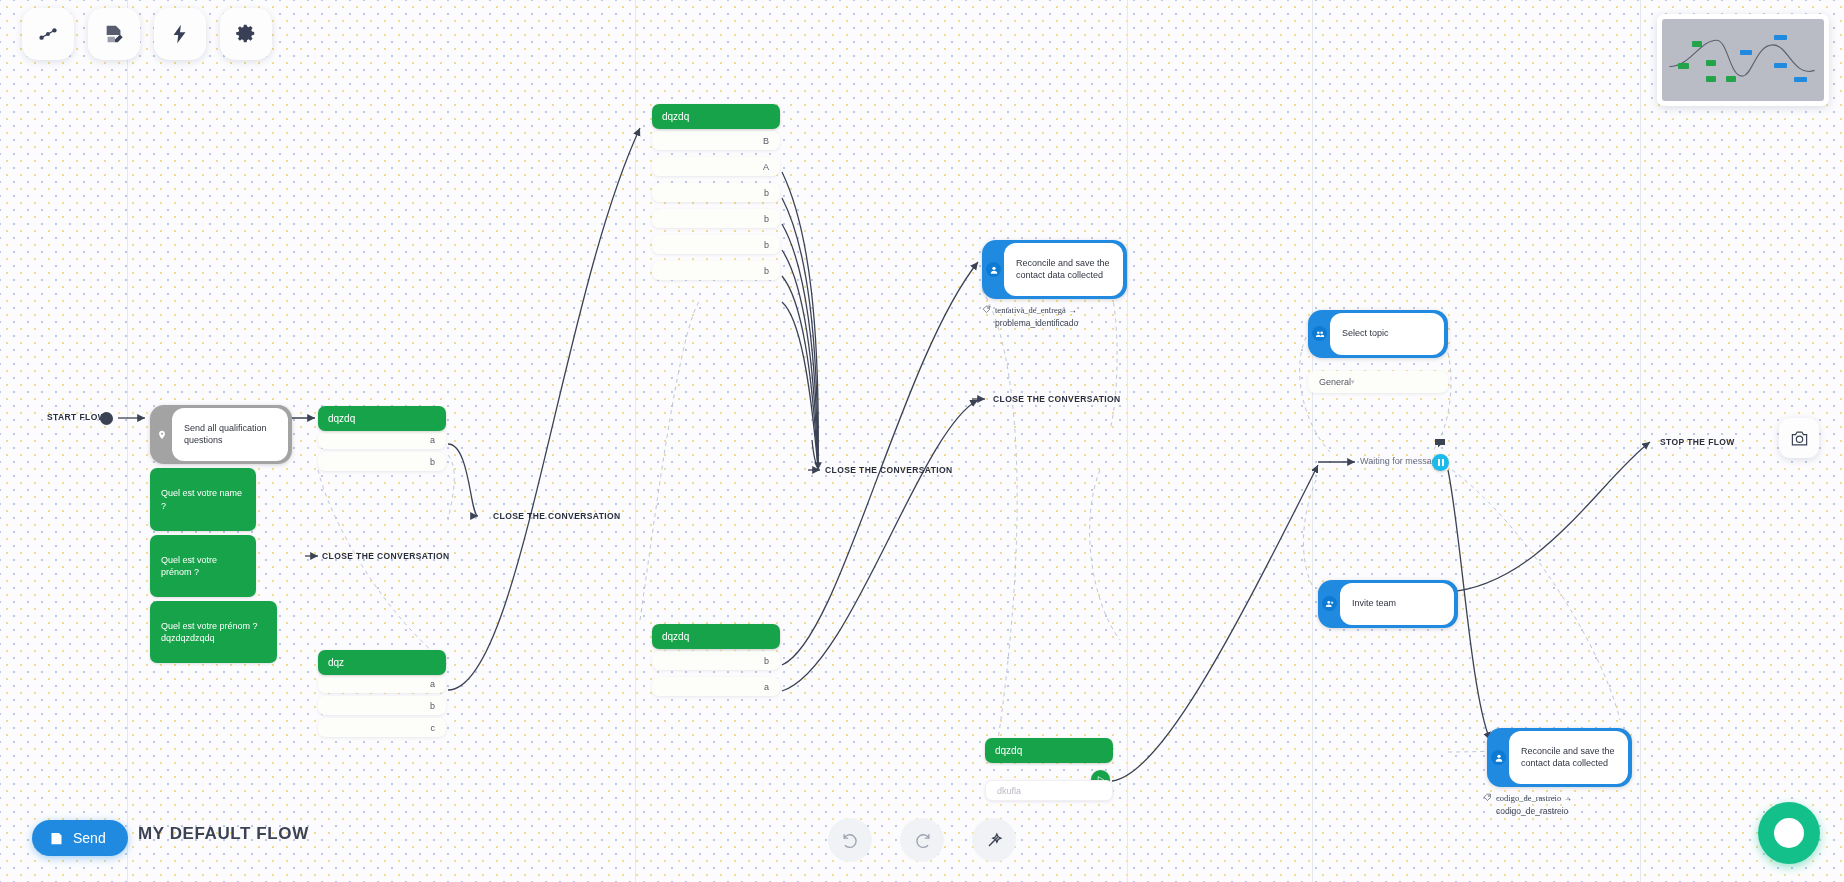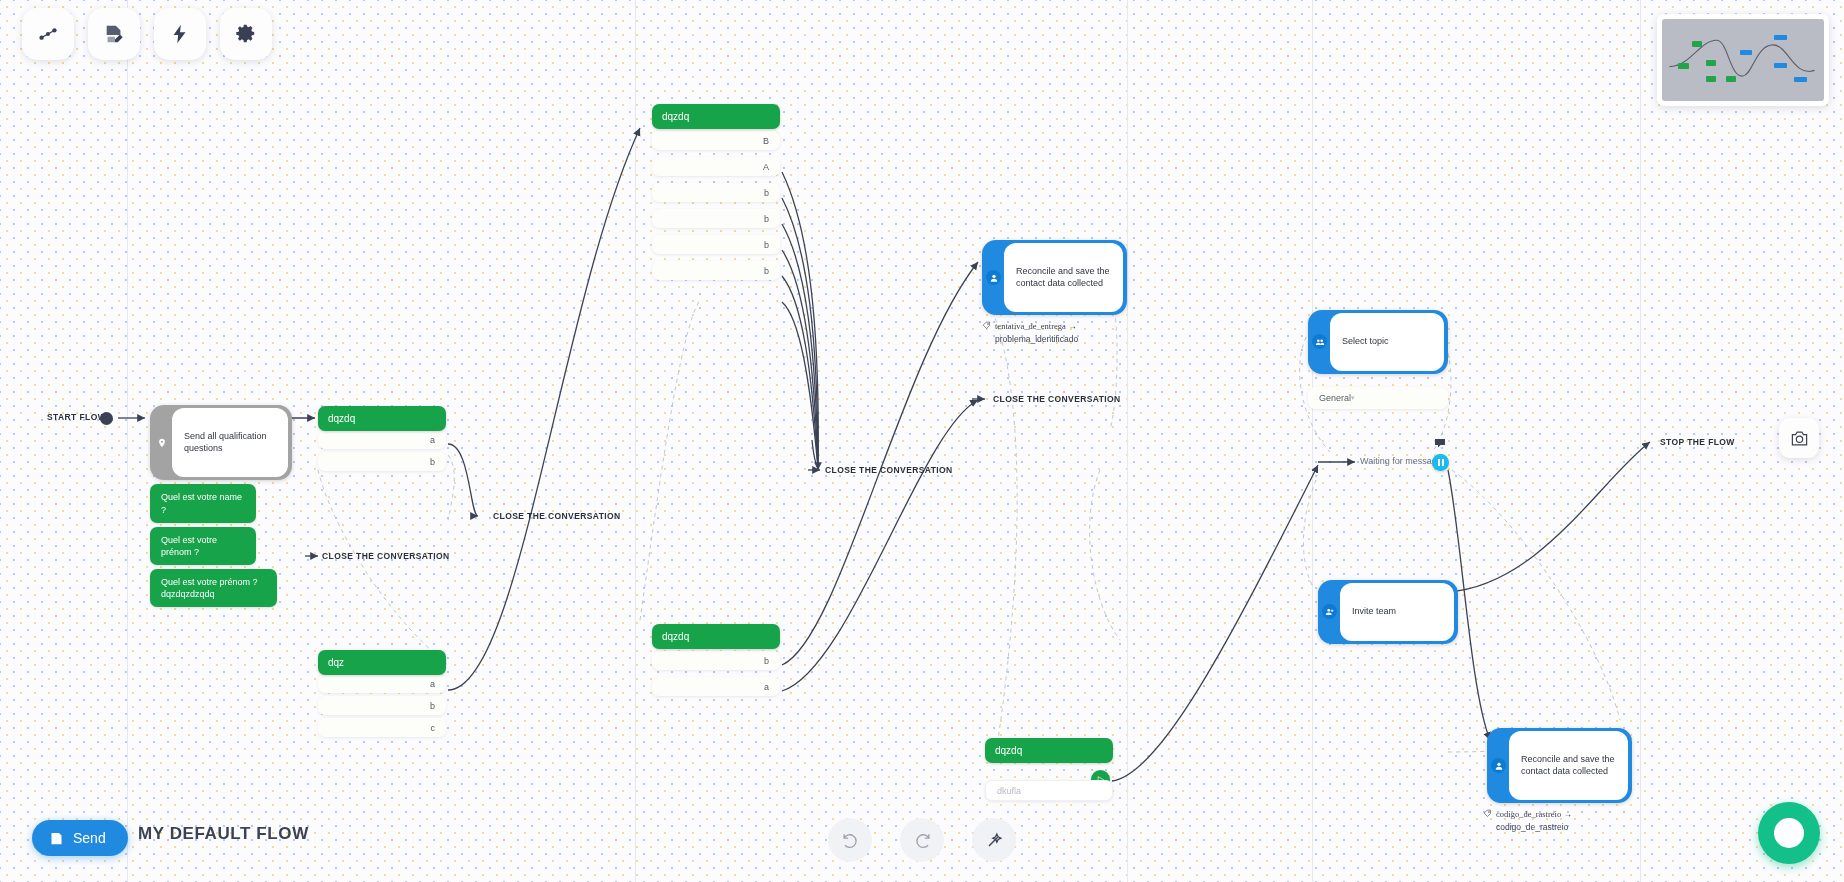--- a/index.html
+++ b/index.html
@@ -55,38 +55,38 @@
     display:flex;align-items:center;justify-content:flex-end;
     padding:0 11px;font-size:9px;color:#555a66;box-sizing:border-box;
   }
   .row.left{justify-content:flex-start;}
   .row.input{
     background:#fff;color:#b9bcc6;justify-content:flex-start;height:21px;
     border:1px solid #f0f0f2;
   }
   .grn-msg{
     background:#17a34a;color:#fff;border-radius:7px;font-size:9px;
-    padding:7px 11px;margin-top:4px;box-shadow:0 1px 3px rgba(0,0,0,.12);
+    padding:19px 11px;margin-top:4px;box-shadow:0 1px 3px rgba(0,0,0,.12);
     line-height:1.35;
   }
   .pill{
     display:inline-flex;align-items:center;border-radius:14px;
     padding:3px 4px 3px 4px;box-shadow:0 1px 4px rgba(0,0,0,.17);position:relative;
   }
   .pill.green{background:#a3a3a3;}
   .pill.blue{background:#1f8ae0;}
   .pill .ic{
     width:15px;height:15px;border-radius:50%;display:flex;align-items:center;
     justify-content:center;flex:0 0 auto;margin-right:3px;
   }
   .pill.green .ic{background:transparent;}
   .pill.blue .ic{background:#0d7ad4;}
   .pill .ic svg{width:10px;height:10px;fill:#fff;}
   .pill .lbl{
-    background:#fff;border-radius:12px;padding:23px 12px;font-size:9px;color:#2f3440;
+    background:#fff;border-radius:12px;padding:15px 12px;font-size:9px;color:#2f3440;
     line-height:1.3;min-width:80px;
   }
   .pill.blue .lbl{color:#2f3440;}
   .tag{
     font-size:8.5px;color:#3b4150;margin-top:5px;display:flex;align-items:flex-start;
     gap:4px;line-height:1.45;max-width:150px;
   }
   .tag .mono{font-family:Liberation Serif, serif;}
   .tag svg{width:9px;height:9px;fill:none;stroke:#3b4150;stroke-width:1.6;flex:0 0 auto;margin-top:1px;}
 

